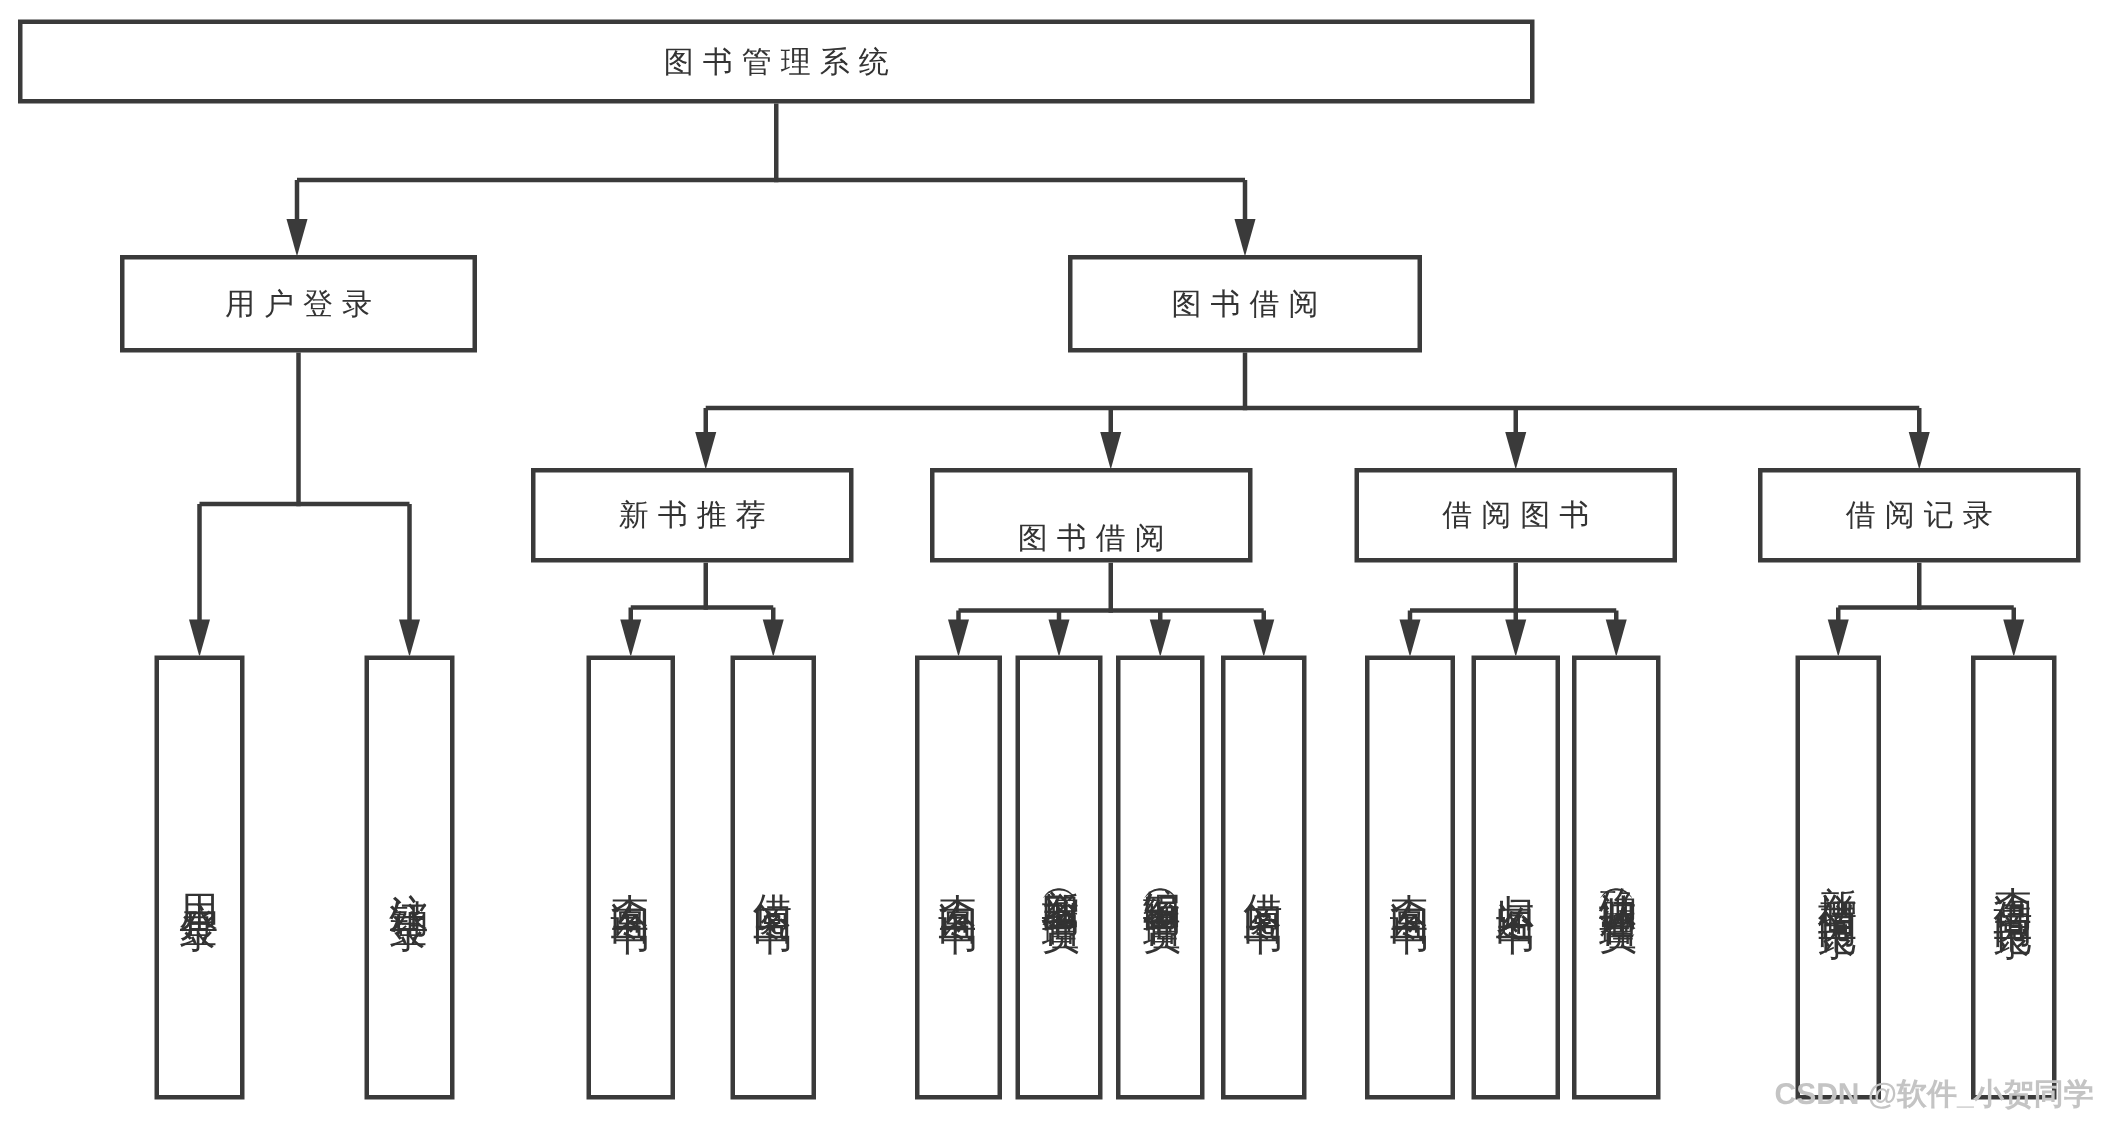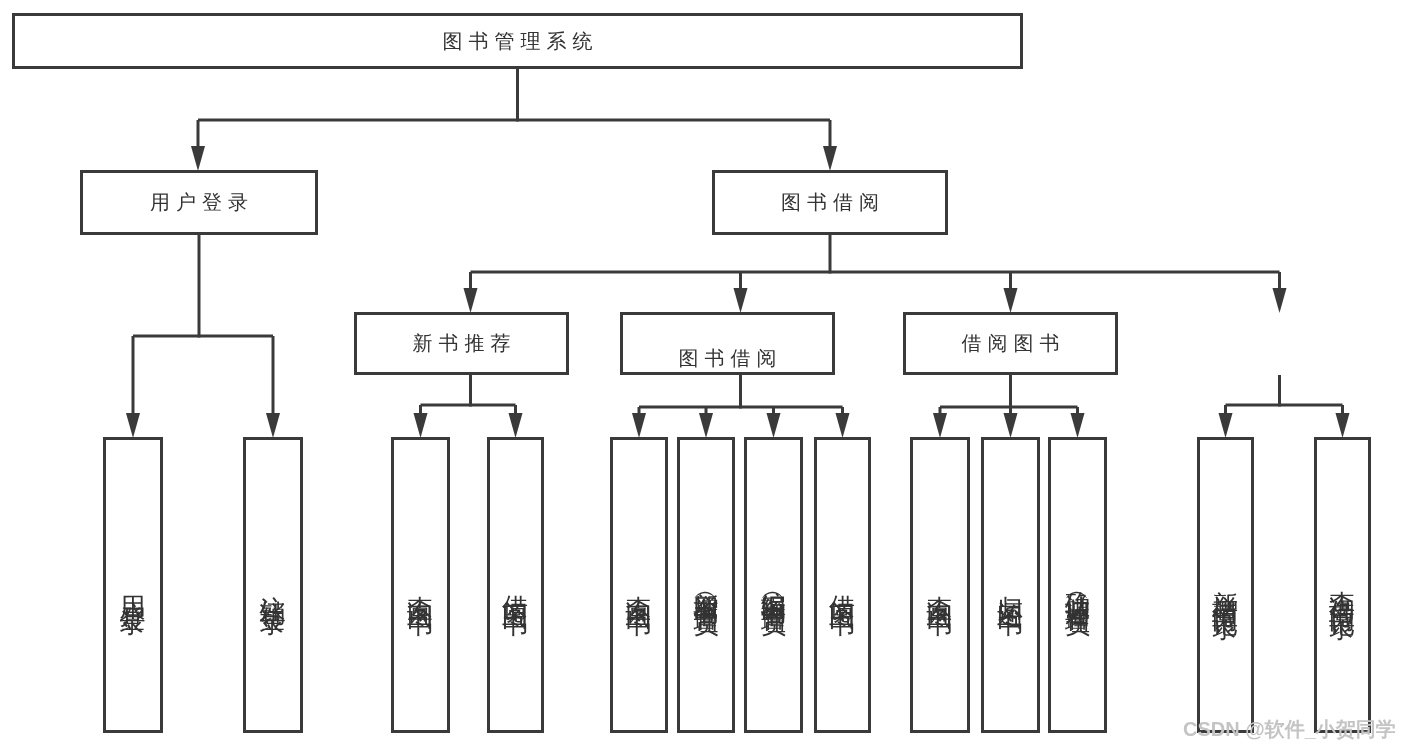--- a/index.html
+++ b/index.html
@@ -176,20 +176,23 @@
 
   <div class="node lvl3 l3-1">
     <span class="h-label">新书推荐</span>
   </div>
   <div class="node lvl3 l3-2">
     <span class="h-label">图书借阅</span>
   </div>
   <div class="node lvl3 l3-3">
     <span class="h-label">借阅图书</span>
   </div>
+  <div class="node lvl3 l3-4">
+    <span class="h-label">借阅记录</span>
+  </div>
 
   <div class="node leaf a1">
     <span class="v-label">用户登录</span>
   </div>
   <div class="node leaf a2">
     <span class="v-label">注销登录</span>
   </div>
 
   <div class="node leaf b1">
     <span class="v-label">查询图书</span>

